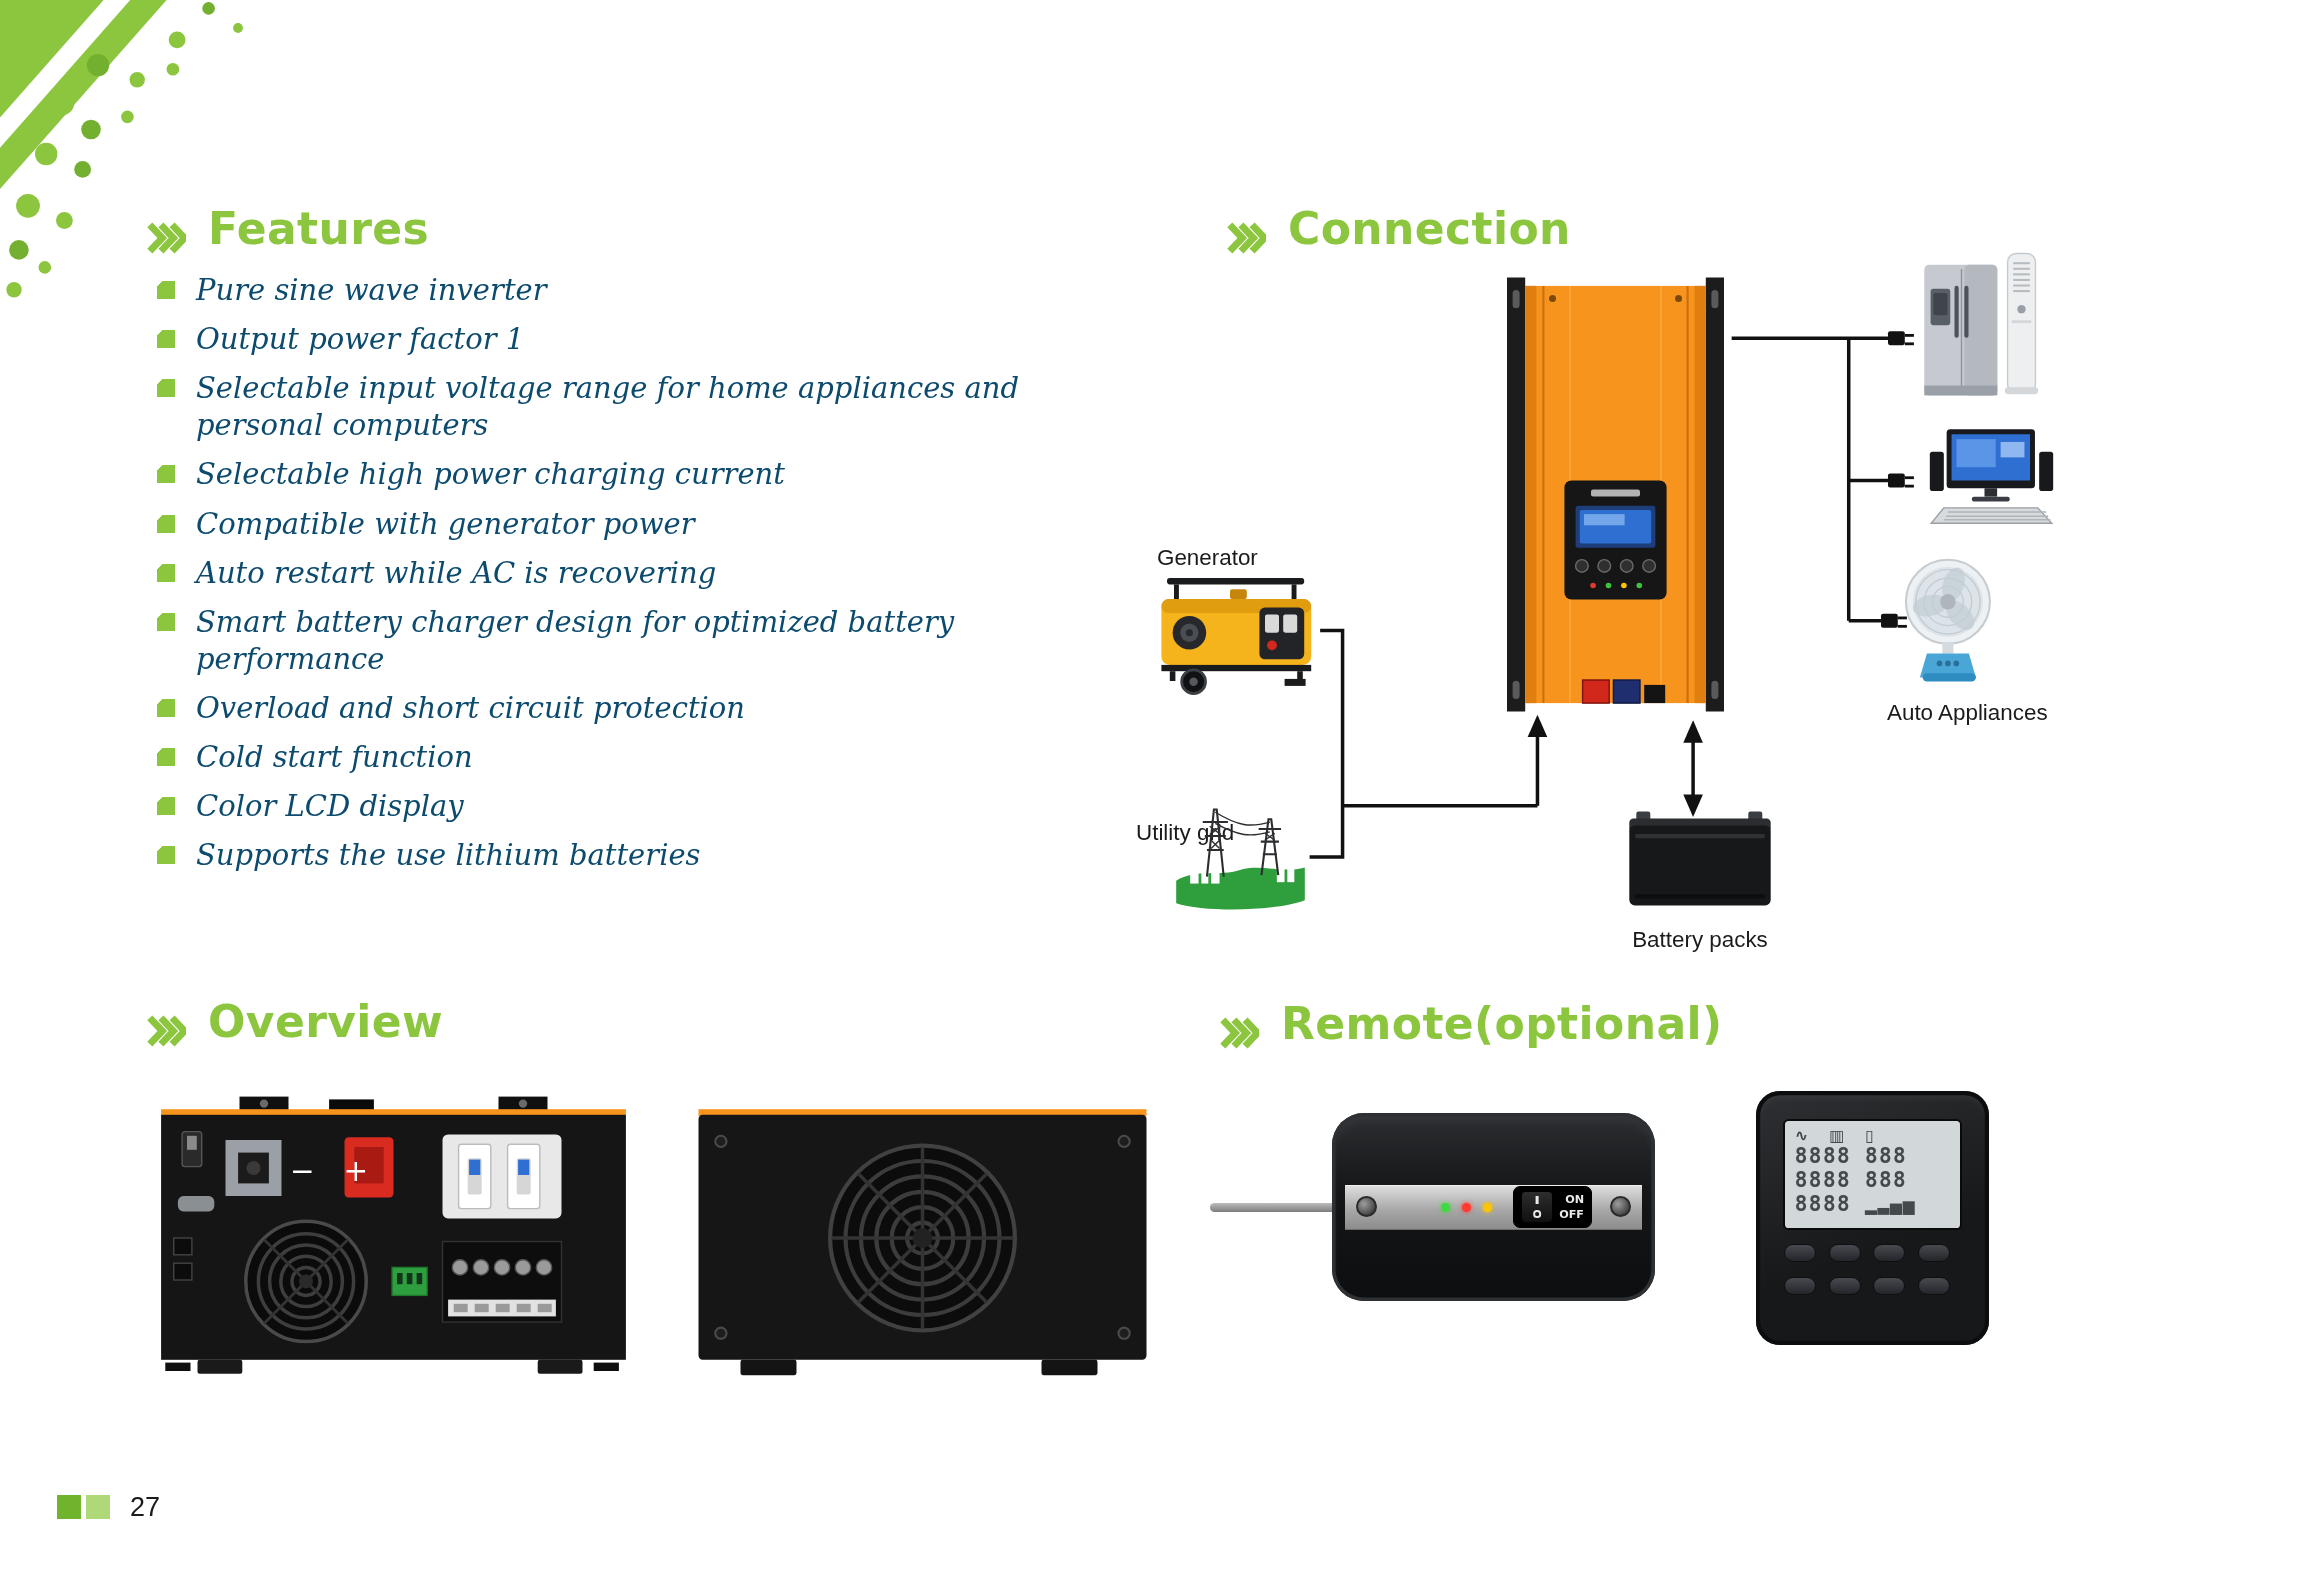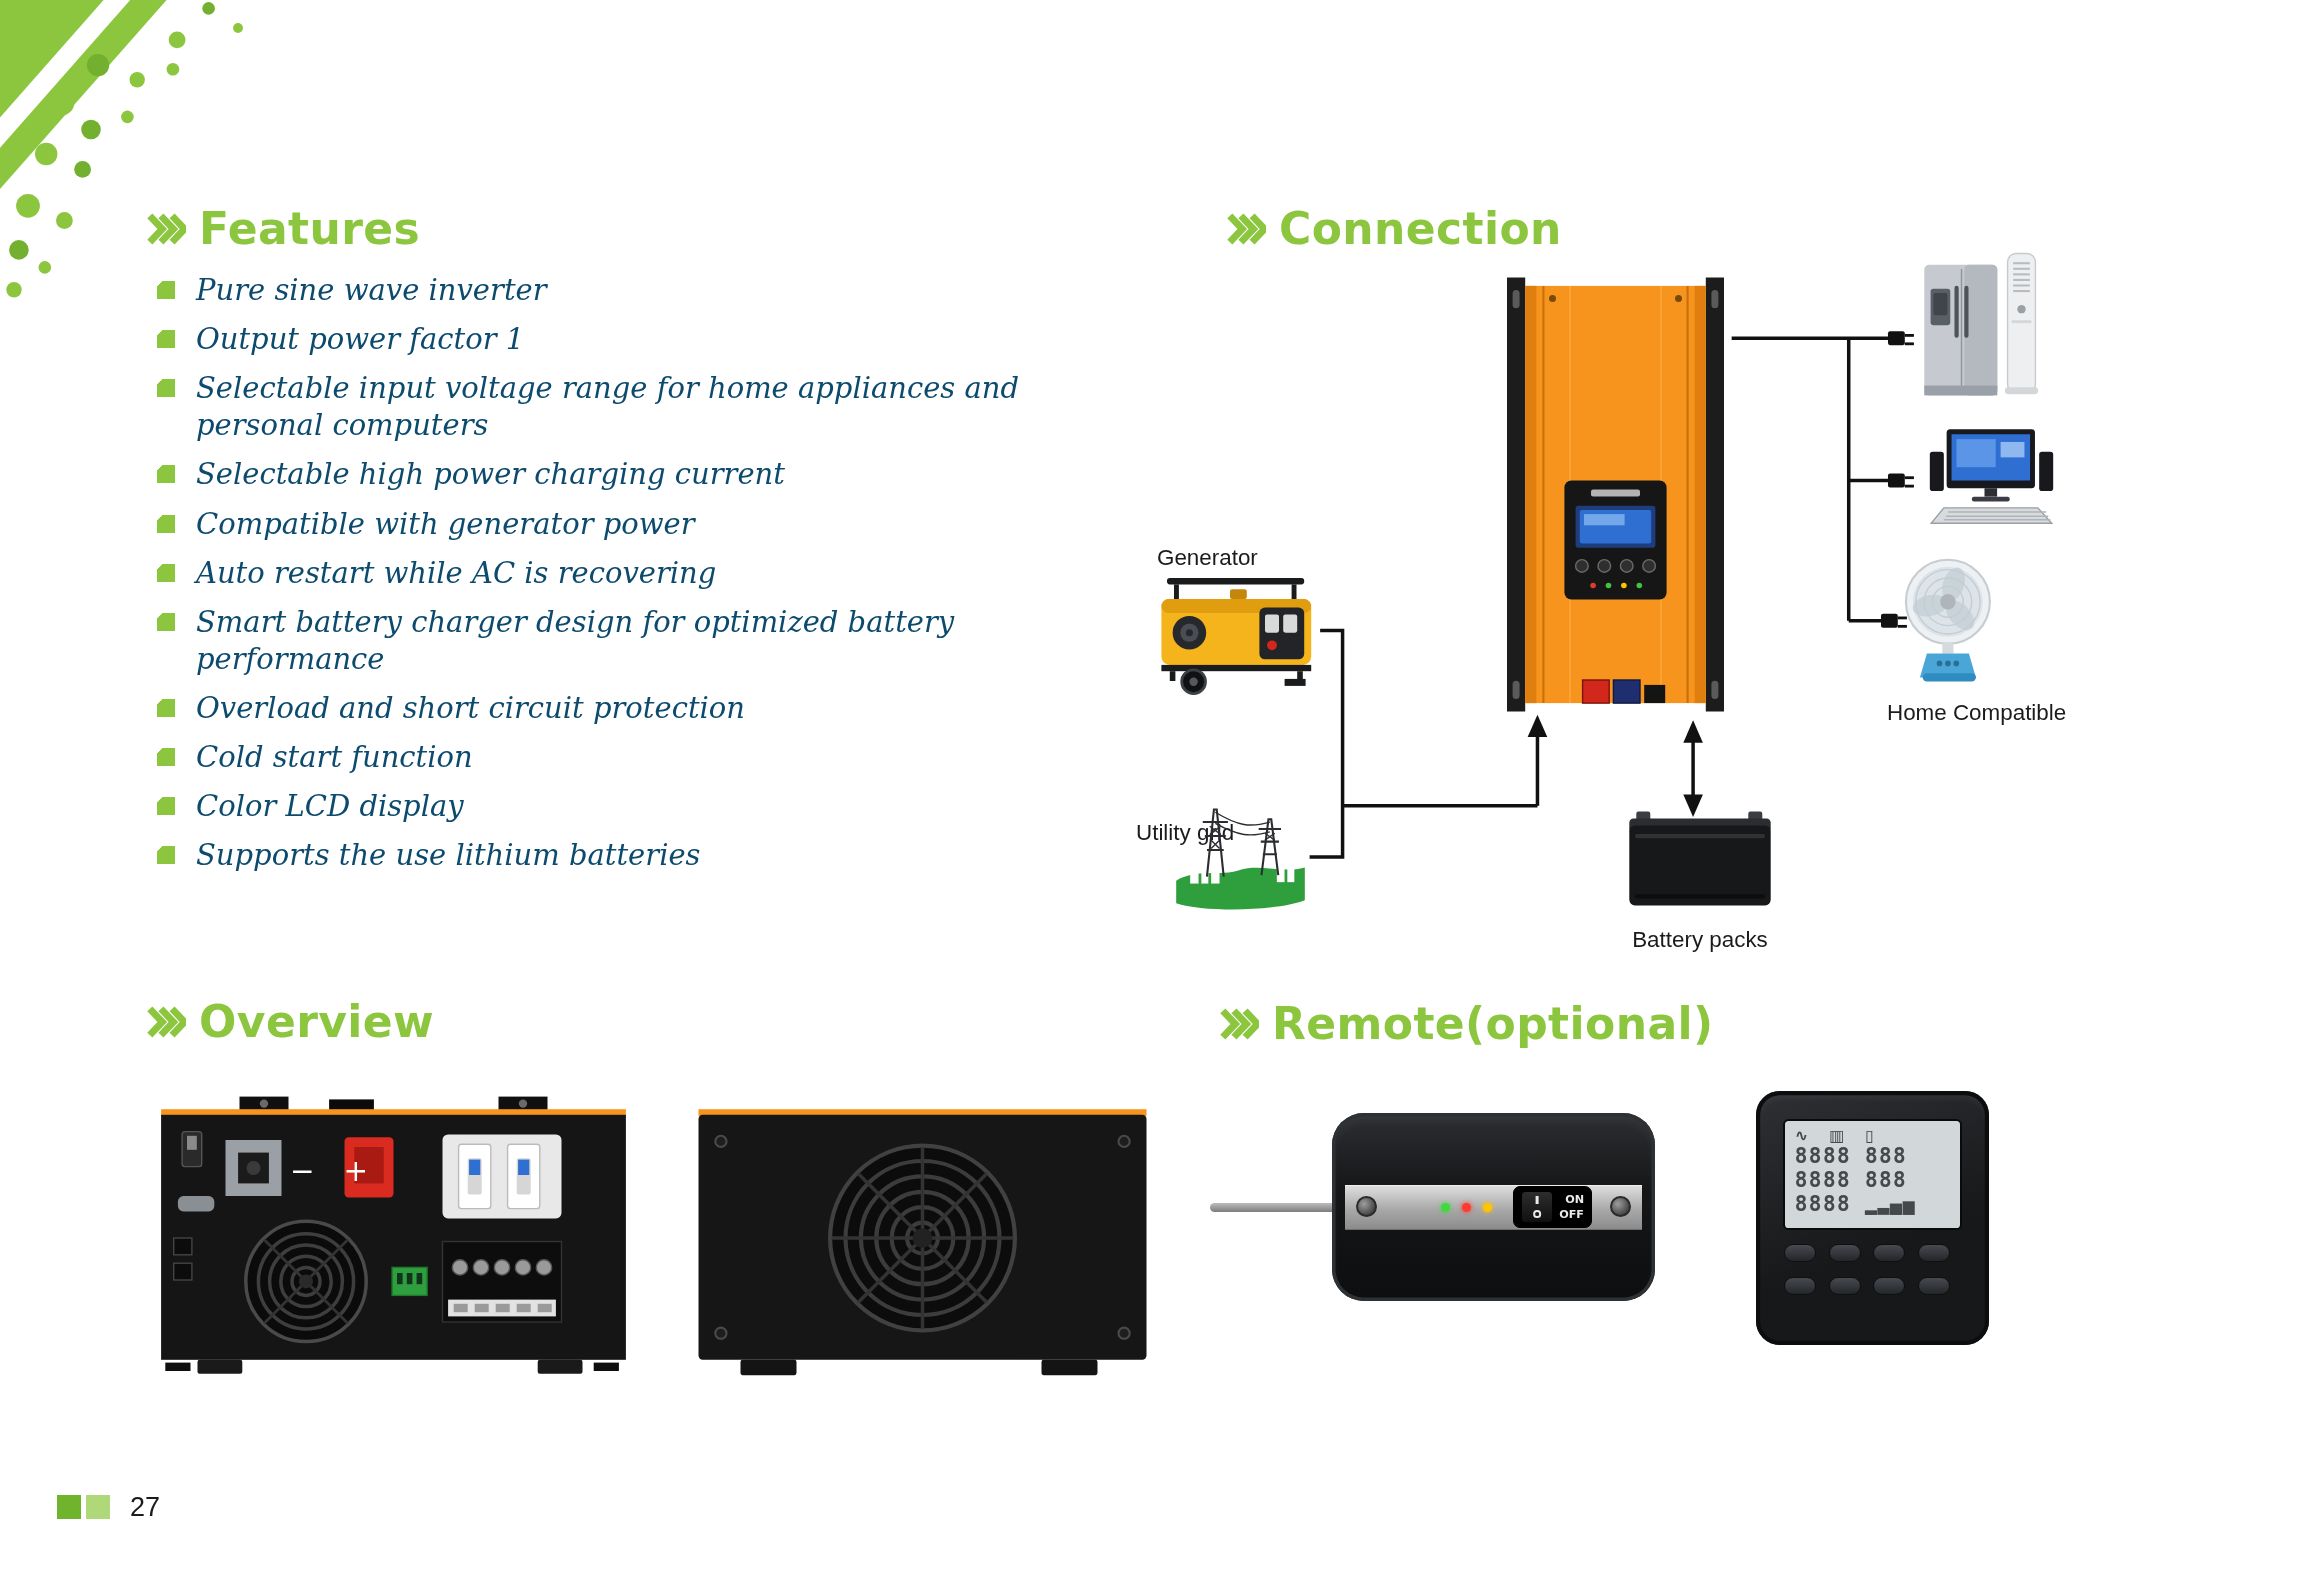--- a/index.html
+++ b/index.html
@@ -2,21 +2,21 @@
 <html style="font-size:11.2px"><head>
 <meta charset="utf-8">
 <style>
   *{margin:0;padding:0;box-sizing:border-box}
   html,body{background:#ffffff}
   .page{position:relative;width:2319px;height:1570px;background:#fff;overflow:hidden;
         font-family:"Liberation Sans",sans-serif;color:#1b1b1b}
   .abs{position:absolute}
 
   
-  .heading{position:absolute;display:flex;align-items:center;gap:13px}
+  .heading{position:absolute;display:flex;align-items:flex-end;gap:22px}
   .heading .htext{font-family:"DejaVu Sans",sans-serif;font-weight:bold;font-size:44px;
                   color:#8CC63F;letter-spacing:0.4px;white-space:nowrap}
   .chev path{fill:none;stroke:#8CC63F;stroke-width:10}
 
   
   .features-list{position:absolute;left:153px;top:272px;width:911px;list-style:none}
   .features-list li{position:relative;padding-left:43px;margin-bottom:12px;
       font-family:"DejaVu Serif",serif;font-style:italic;font-size:29px;line-height:1.28;color:#0c4a6e}
   .bullet{position:absolute;left:4.2px;top:9px;width:18px;height:18px;
       background:linear-gradient(135deg,#ffffff 0 16%,#8CC63F 16%)}
@@ -290,21 +290,21 @@
     <circle cx="64" cy="64" r="34" fill="none" stroke="#c5ccd2" stroke-width="2"></circle>
     <circle cx="64" cy="64" r="46" fill="none" stroke="#c5ccd2" stroke-width="2"></circle>
     <circle cx="64" cy="64" r="11" fill="#aeb6bc"></circle>
     <rect x="56" y="122" width="16" height="16" fill="#d5dade"></rect>
     <path d="M34,138 L94,138 L104,172 L24,172 Z" fill="#49a6d6"></path>
     <rect x="28" y="166" width="76" height="12" rx="6" fill="#2f8cc0"></rect>
     <circle cx="52" cy="152" r="4" fill="#2a6f97"></circle>
       <circle cx="64" cy="152" r="4" fill="#2a6f97"></circle>
       <circle cx="76" cy="152" r="4" fill="#2a6f97"></circle>
   </svg>
-  <div class="diagram-label" style="left:1887px;top:700px">Home Compatible</div>
+  <div class="diagram-label" style="left:1887px;top:700px">Auto Appliances</div>
 
   <svg class="abs" style="left:1625px;top:806px" width="150" height="105" viewBox="0 0 214 150">
     <rect x="16" y="8" width="20" height="14" rx="3" fill="#3a3d41"></rect>
     <rect x="176" y="8" width="20" height="14" rx="3" fill="#3a3d41"></rect>
     <rect x="6" y="18" width="202" height="20" rx="6" fill="#2b2d30"></rect>
     <rect x="6" y="28" width="202" height="114" rx="8" fill="#17181a"></rect>
     <rect x="14" y="40" width="186" height="6" rx="3" fill="#2f3134"></rect>
     <rect x="14" y="126" width="186" height="6" rx="3" fill="#0c0d0e"></rect>
   </svg>
   <div class="diagram-label centered" style="left:1625px;top:927px;width:150px">Battery packs</div>

